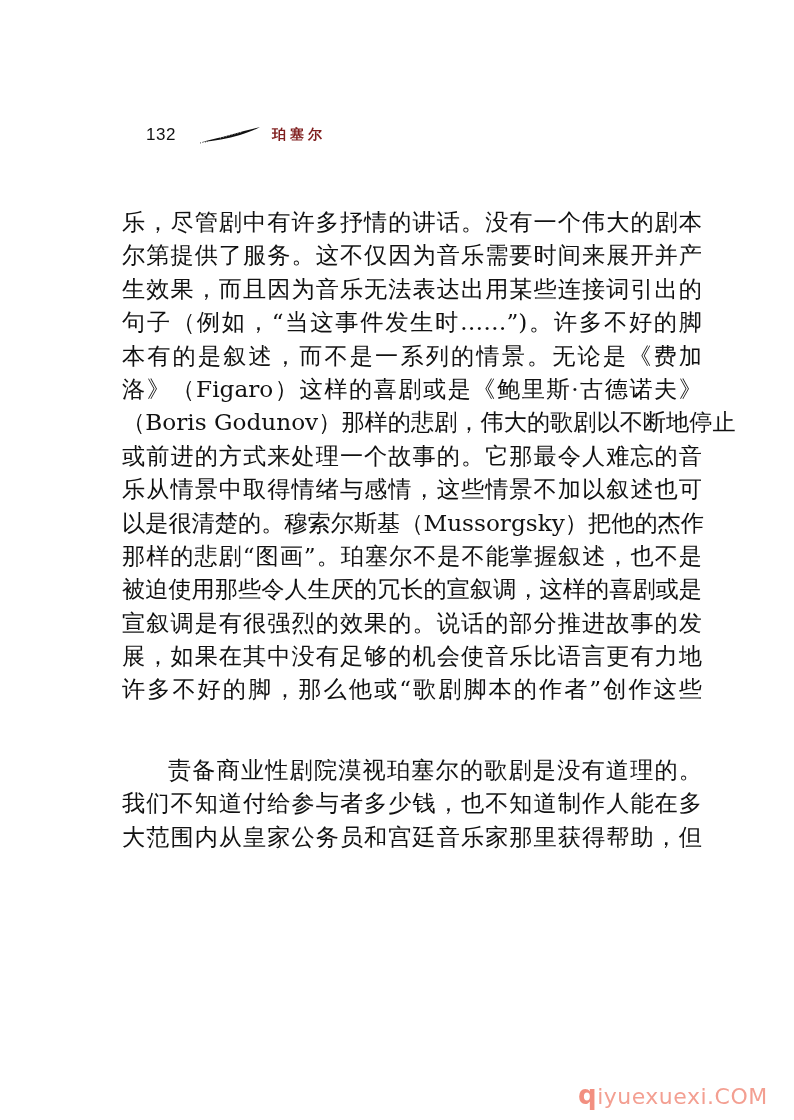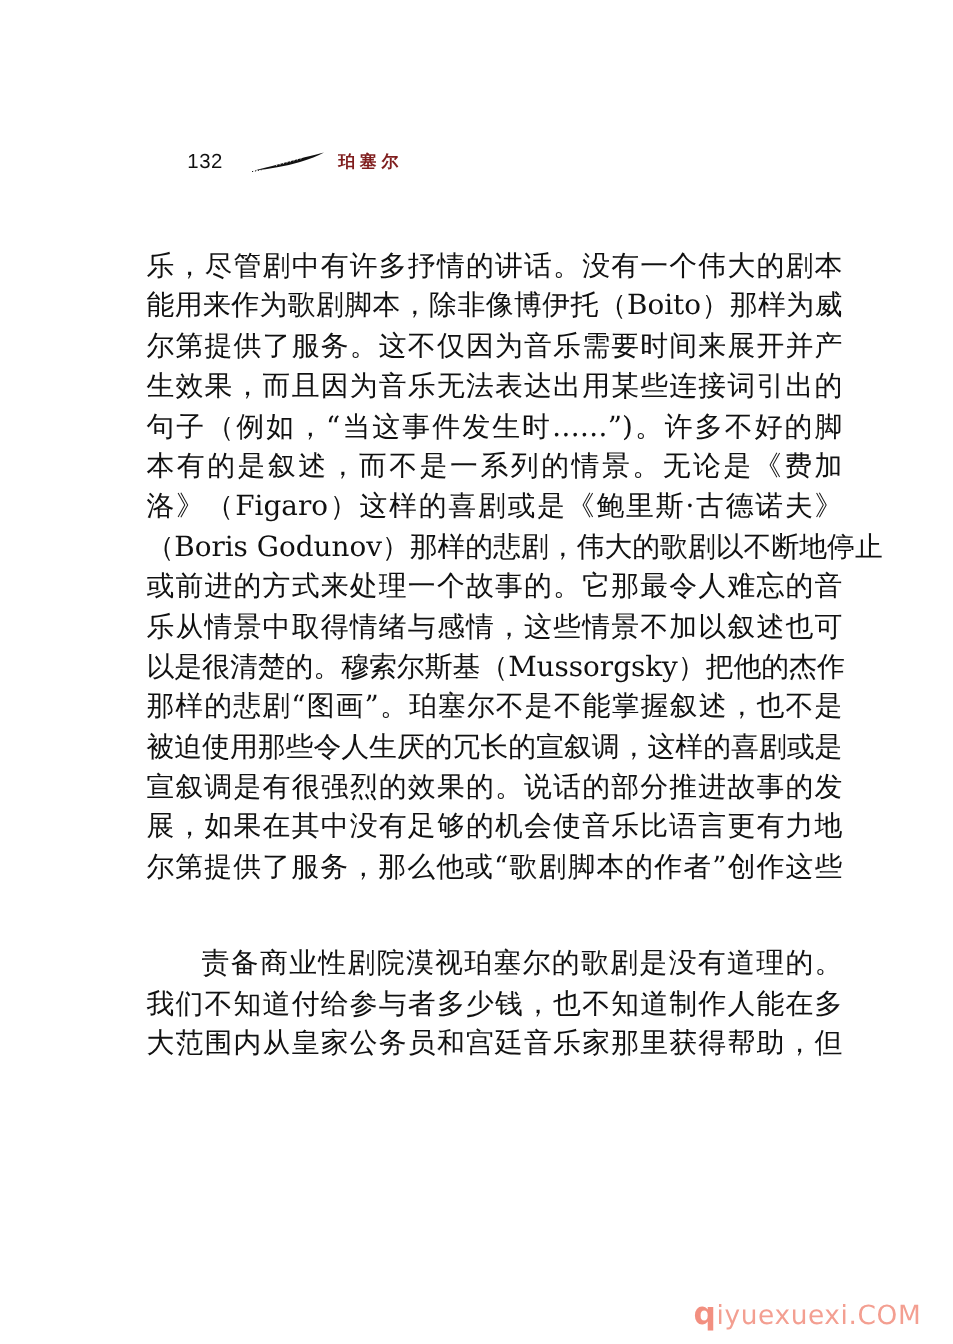--- a/index.html
+++ b/index.html
@@ -10,21 +10,21 @@
     body {
       width: 794px;
       height: 1120px;
       position: relative;
       overflow: hidden;
       font-family: "DejaVu Serif", "Liberation Serif", serif;
       color: #111111;
     }
     .header {
       position: absolute;
-      left: 156px;
+      left: 146px;
       top: 120px;
       height: 30px;
       display: flex;
       align-items: center;
     }
     .page-number {
       font-family: "Liberation Sans", "DejaVu Sans", sans-serif;
       font-size: 17px;
       color: #111;
       letter-spacing: 0.5px;
@@ -98,35 +98,34 @@
       <line x1="0" y1="17" x2="8" y2="15.5" stroke="#111" stroke-width="0.8" stroke-dasharray="1 1.5"></line>
       <line x1="20" y1="12" x2="42" y2="6" stroke="#fff" stroke-width="0.6" stroke-dasharray="1 2"></line>
     </svg>
   </span>
   <span class="running-title">珀塞尔</span>
 </div>
 
 <div class="body-text">
   <div class="para">
     <span class="line">乐，尽管剧中有许多抒情的讲话。没有一个伟大的剧本</span>
-    <span class="line">能用来作为歌剧脚本，除非像博伊托（Boito）那样为威</span>
     <span class="line">尔第提供了服务。这不仅因为音乐需要时间来展开并产</span>
     <span class="line">生效果，而且因为音乐无法表达出用某些连接词引出的</span>
     <span class="line">句子（例如，“当这事件发生时……”)。许多不好的脚</span>
     <span class="line">本有的是叙述，而不是一系列的情景。无论是《费加</span>
     <span class="line">洛》（Figaro）这样的喜剧或是《鲍里斯·古德诺夫》</span>
     <span class="line">（Boris Godunov）那样的悲剧，伟大的歌剧以不断地停止</span>
     <span class="line">或前进的方式来处理一个故事的。它那最令人难忘的音</span>
     <span class="line">乐从情景中取得情绪与感情，这些情景不加以叙述也可</span>
     <span class="line">以是很清楚的。穆索尔斯基（Mussorgsky）把他的杰作</span>
     <span class="line">那样的悲剧“图画”。珀塞尔不是不能掌握叙述，也不是</span>
     <span class="line">被迫使用那些令人生厌的冗长的宣叙调，这样的喜剧或是</span>
     <span class="line">宣叙调是有很强烈的效果的。说话的部分推进故事的发</span>
     <span class="line">展，如果在其中没有足够的机会使音乐比语言更有力地</span>
-    <span class="line">尔第提供了服务，那么他或“歌剧脚本的作者”创作这些</span>
+    <span class="line">许多不好的脚，那么他或“歌剧脚本的作者”创作这些</span>
   </div>
   <div class="para">
     <span class="line indent">责备商业性剧院漠视珀塞尔的歌剧是没有道理的。</span>
     <span class="line">我们不知道付给参与者多少钱，也不知道制作人能在多</span>
     <span class="line">大范围内从皇家公务员和宫廷音乐家那里获得帮助，但</span>
   </div>
 </div>
 
 <div class="watermark">
   <span class="q">q</span><span>iyuexuexi.COM</span>

